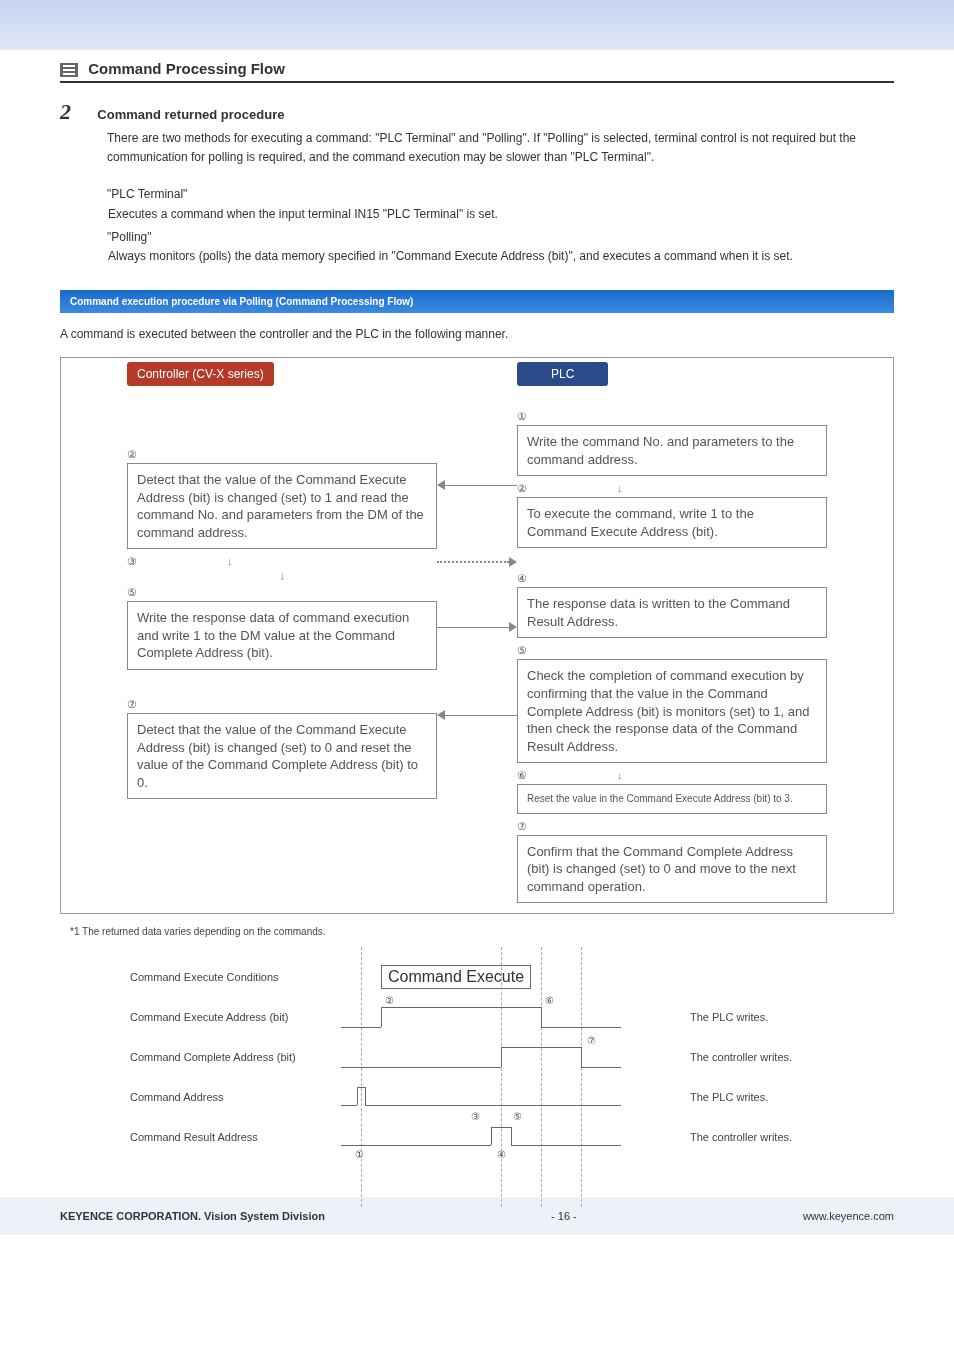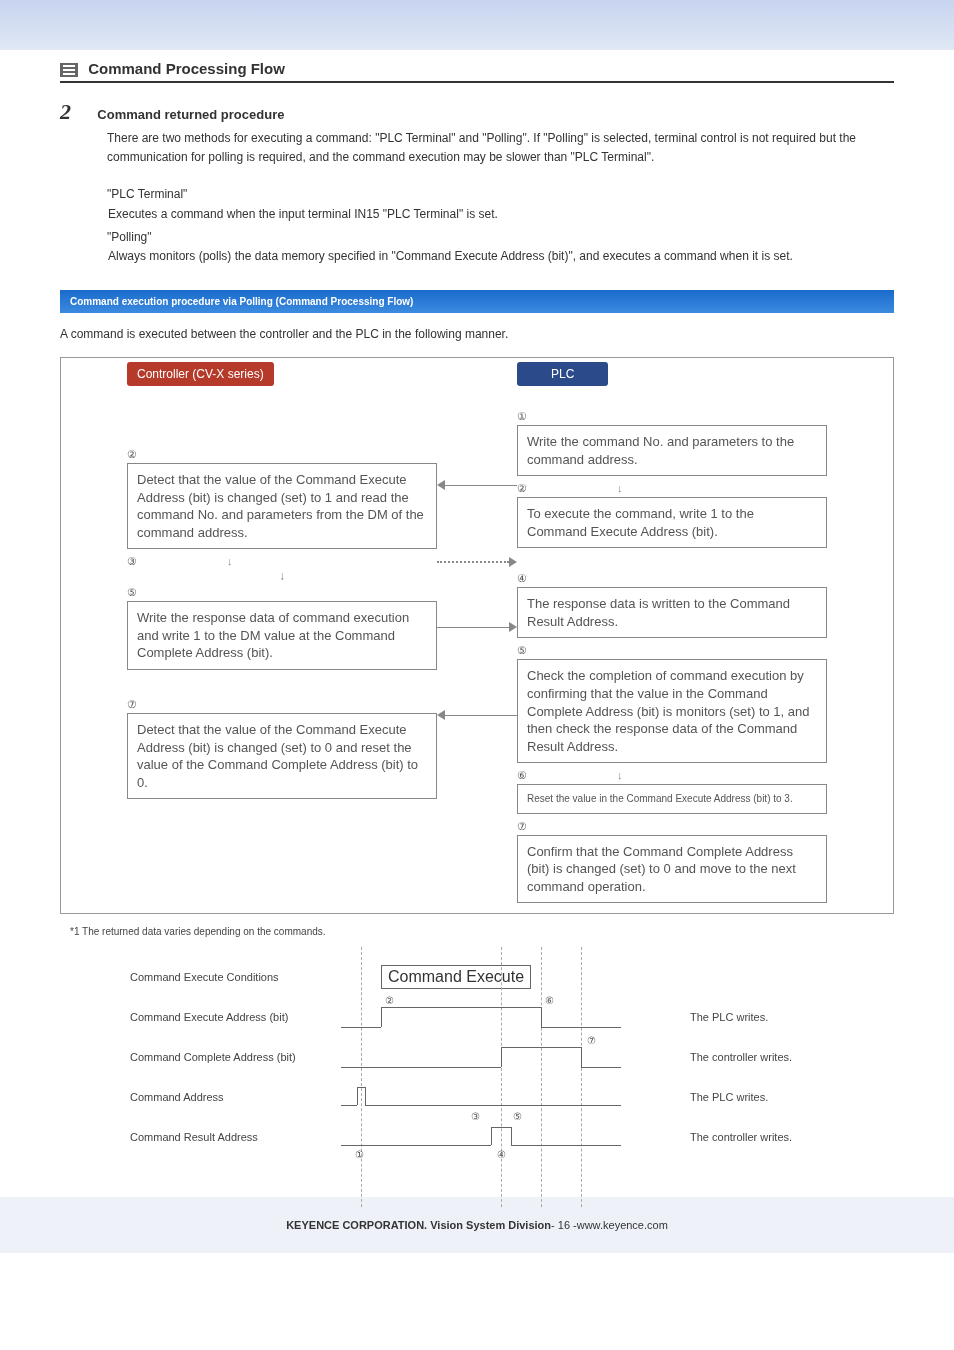--- a/index.html
+++ b/index.html
@@ -30,21 +30,21 @@
 .timing{margin-left:70px}
 .t-row{display:flex;align-items:center;height:40px}
 .t-label{width:210px;font-size:11px;color:#444}
 .t-chart{width:320px;height:40px;position:relative;border-left:1px dashed transparent}
 .t-note{font-size:11px;color:#444;margin-left:30px}
 .t-box{position:absolute;border:1px solid #666;font-size:16px;padding:2px 6px;background:#fff}
 .t-line{position:absolute;height:1px;background:#666}
 .t-v{position:absolute;width:1px;background:#666}
 .t-dash{position:absolute;border-left:1px dashed #aaa;height:260px;top:-10px}
 .t-circ{position:absolute;font-size:10px;color:#555}
-.footer{background:#eef2f8;padding:22px 60px;display:flex;justify-content:center;font-size:11px;margin-top:40px}
+.footer{background:#eef2f8;padding:13px 60px;display:flex;justify-content:space-between;font-size:11px;margin-top:40px}
 .footer b{font-weight:bold}
 .mid-arrows{width:80px;position:relative}
 .ma{position:absolute;left:0;width:80px;display:flex;align-items:center}
 .ma-line{flex:1;height:1px;background:#888}
 .ma-dots{flex:1;border-top:2px dotted #888}
 .ma-tri-l{width:0;height:0;border-top:5px solid transparent;border-bottom:5px solid transparent;border-right:8px solid #888}
 .ma-tri-r{width:0;height:0;border-top:5px solid transparent;border-bottom:5px solid transparent;border-left:8px solid #888}
 </style>
 </head>
 <body>

